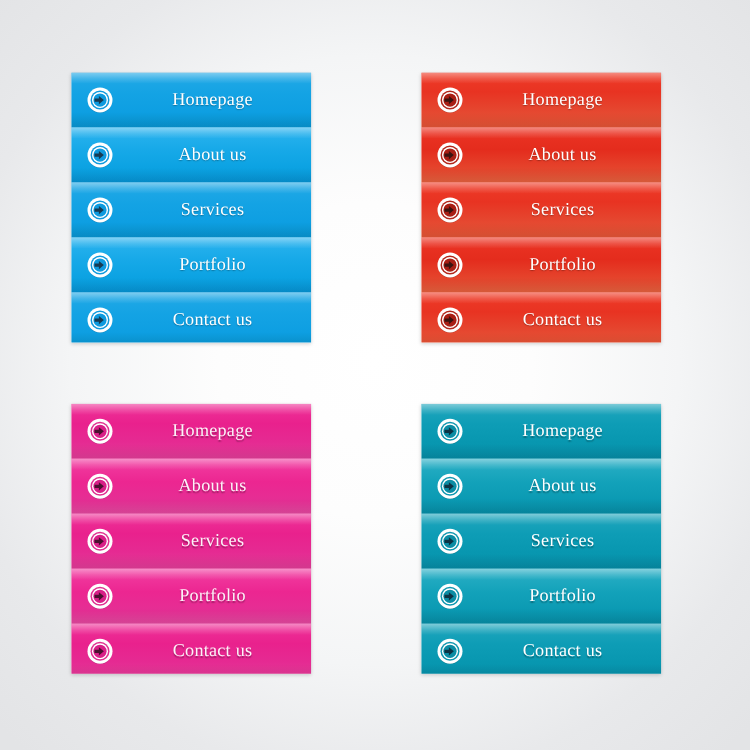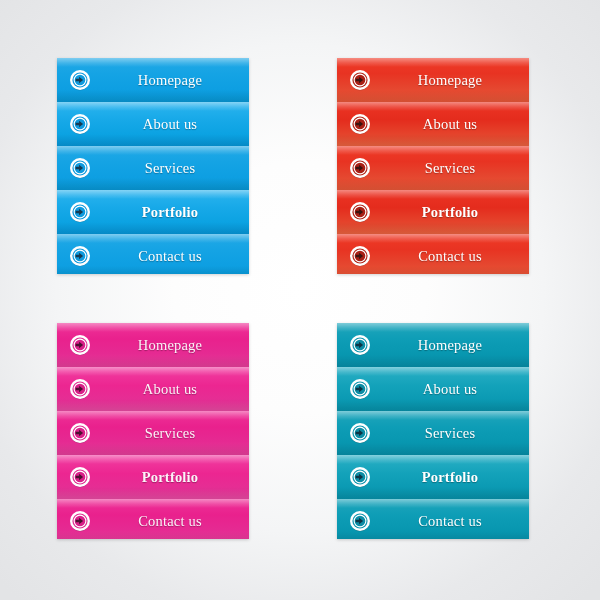--- a/index.html
+++ b/index.html
@@ -122,21 +122,21 @@
     text-align: center;
     font-size: 14.5px;
     line-height: 1;
     color: #ffffff;
     letter-spacing: 0.2px;
     z-index: 3;
     position: relative;
     text-shadow: 0 1px 1px rgba(0,0,0,0.30);
     white-space: nowrap;
   }
-  .label.bold { font-weight: bold; }
+  .label.bold { font-weight: normal; }
 
   .p-pink .label { color: #fdf2f8; }
 </style>
 </head>
 <body>
 
 <div id="stage">
 
   <div class="panel p-blue">
     <div class="item">

